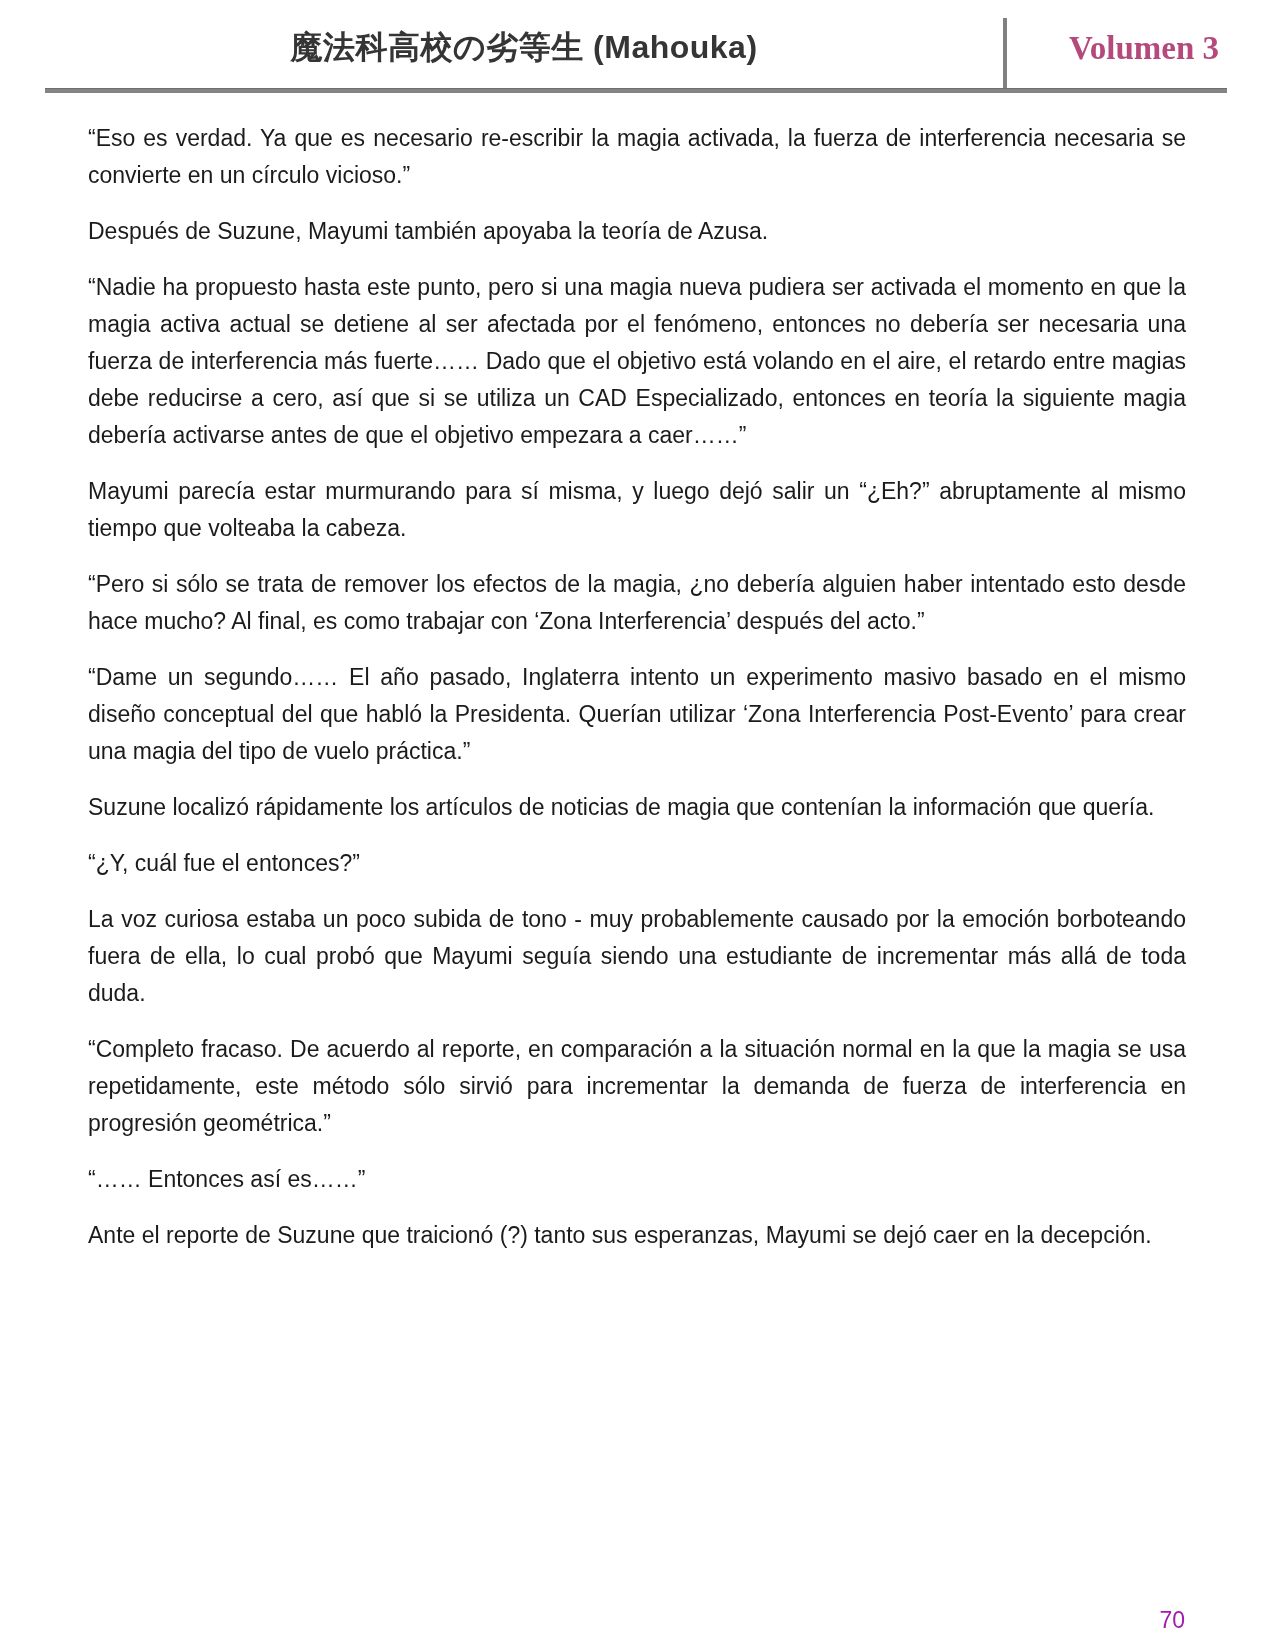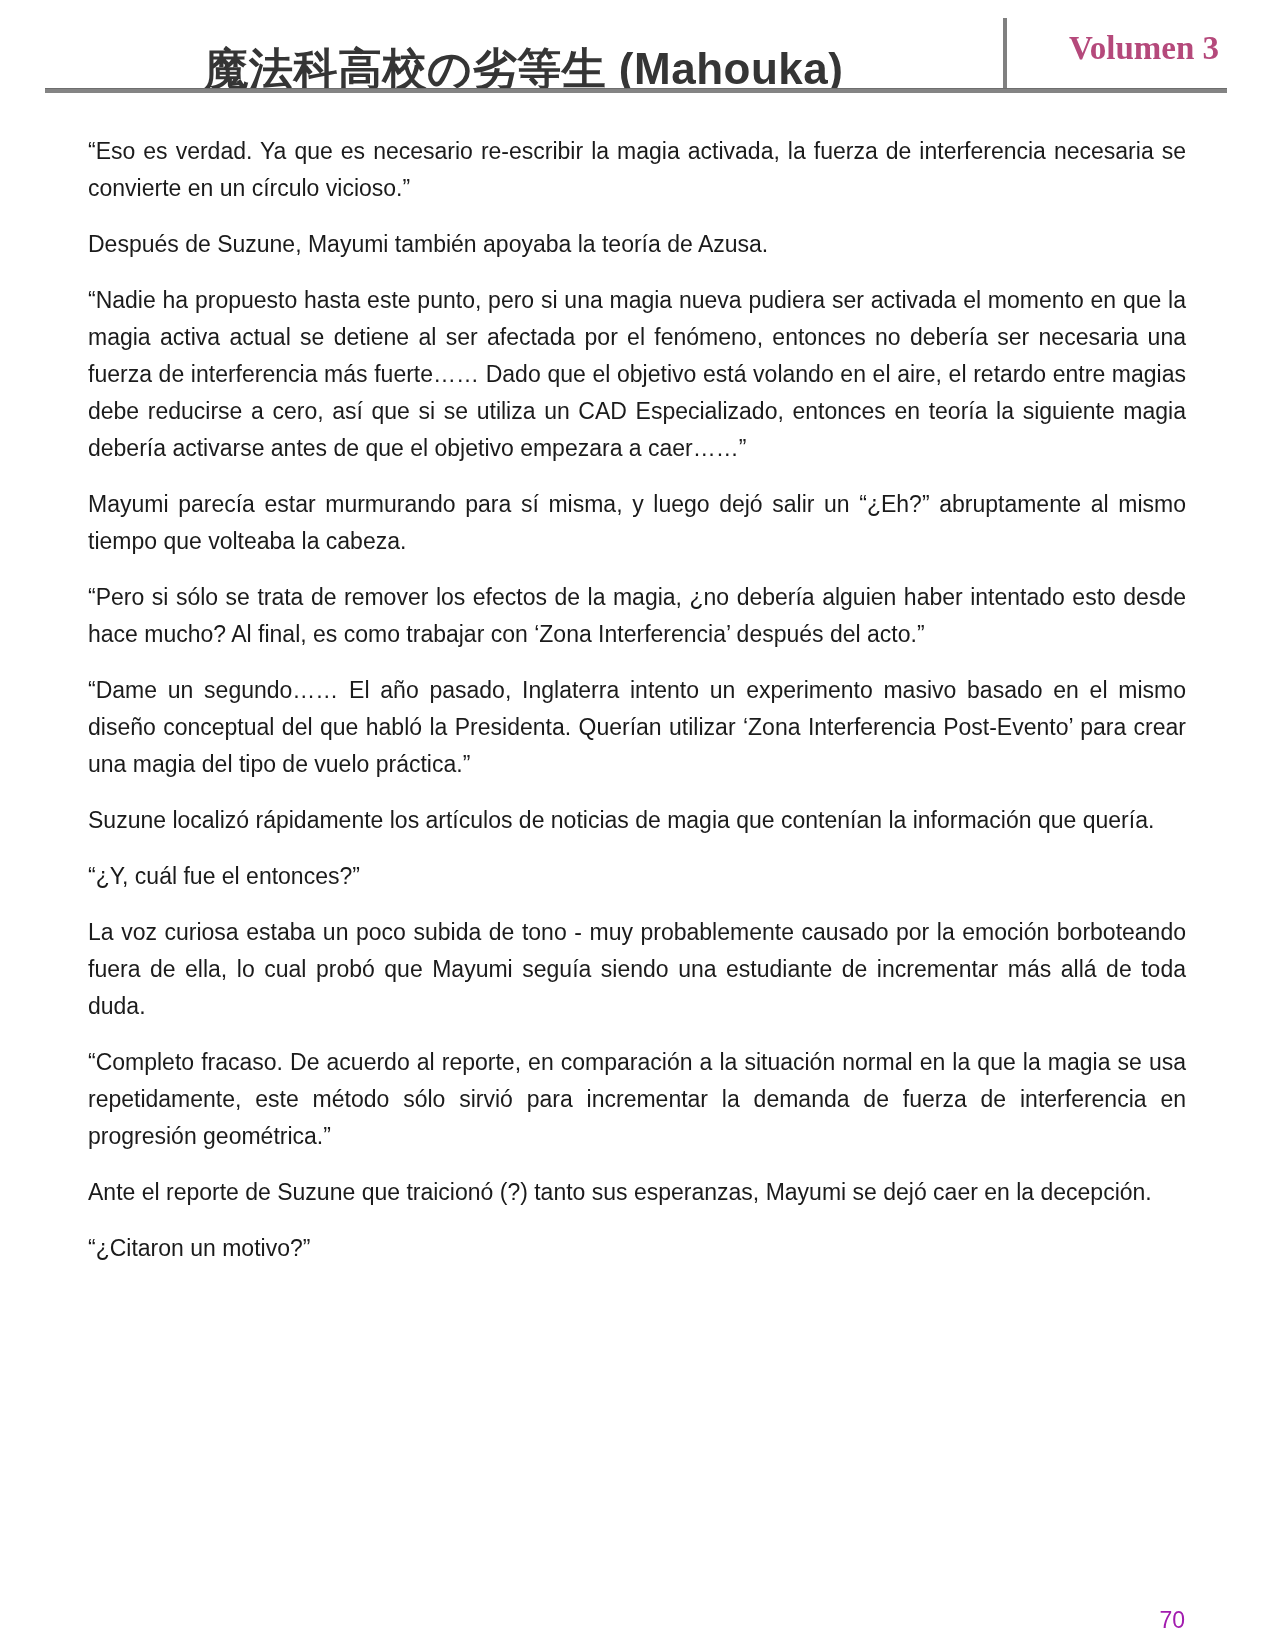--- a/index.html
+++ b/index.html
@@ -23,26 +23,25 @@
     left: 45px;
     width: 1182px;
     height: 91px;
   }
   .header-title {
     position: absolute;
     left: 0;
     top: 26px;
     width: 958px;
     text-align: center;
-    font-size: 44px;
+    font-size: 32px;
     font-weight: bold;
     color: #353535;
     letter-spacing: 0.5px;
     white-space: nowrap;
-    margin-top: 14px;
   }
   .header-vline {
     position: absolute;
     left: 958px;
     top: 18px;
     width: 4px;
     height: 73px;
     background: #808080;
   }
   .header-volume {
@@ -60,21 +59,21 @@
     top: 88px;
     width: 1182px;
     height: 4px;
     background: #848484;
     border-top: 1px solid #6e6e6e;
   }
   
   .body-text {
     position: absolute;
     left: 88px;
-    top: 133px;
+    top: 120px;
     width: 1098px;
   }
   .body-text p {
     margin: 0 0 19px 0;
     font-size: 23px;
     line-height: 37px;
     text-align: justify;
     color: #1b1b1b;
   }
   
@@ -103,19 +102,19 @@
   <p>“Eso es verdad. Ya que es necesario re-escribir la magia activada, la fuerza de interferencia necesaria se convierte en un círculo vicioso.”</p>
       <p>Después de Suzune, Mayumi también apoyaba la teoría de Azusa.</p>
       <p>“Nadie ha propuesto hasta este punto, pero si una magia nueva pudiera ser activada el momento en que la magia activa actual se detiene al ser afectada por el fenómeno, entonces no debería ser necesaria una fuerza de interferencia más fuerte…… Dado que el objetivo está volando en el aire, el retardo entre magias debe reducirse a cero, así que si se utiliza un CAD Especializado, entonces en teoría la siguiente magia debería activarse antes de que el objetivo empezara a caer……”</p>
       <p>Mayumi parecía estar murmurando para sí misma, y luego dejó salir un “¿Eh?” abruptamente al mismo tiempo que volteaba la cabeza.</p>
       <p>“Pero si sólo se trata de remover los efectos de la magia, ¿no debería alguien haber intentado esto desde hace mucho? Al final, es como trabajar con ‘Zona Interferencia’ después del acto.”</p>
       <p>“Dame un segundo…… El año pasado, Inglaterra intento un experimento masivo basado en el mismo diseño conceptual del que habló la Presidenta. Querían utilizar ‘Zona Interferencia Post-Evento’ para crear una magia del tipo de vuelo práctica.”</p>
       <p>Suzune localizó rápidamente los artículos de noticias de magia que contenían la información que quería.</p>
       <p>“¿Y, cuál fue el entonces?”</p>
       <p>La voz curiosa estaba un poco subida de tono - muy probablemente causado por la emoción borboteando fuera de ella, lo cual probó que Mayumi seguía siendo una estudiante de incrementar más allá de toda duda.</p>
       <p>“Completo fracaso. De acuerdo al reporte, en comparación a la situación normal en la que la magia se usa repetidamente, este método sólo sirvió para incrementar la demanda de fuerza de interferencia en progresión geométrica.”</p>
+      <p>“…… Entonces así es……”</p>
       <p>Ante el reporte de Suzune que traicionó (?) tanto sus esperanzas, Mayumi se dejó caer en la decepción.</p>
-      <p>“¿Citaron un motivo?”</p>
     </div>
 
   <div class="page-number">70</div>
 
 </div>
 
 </body></html>

